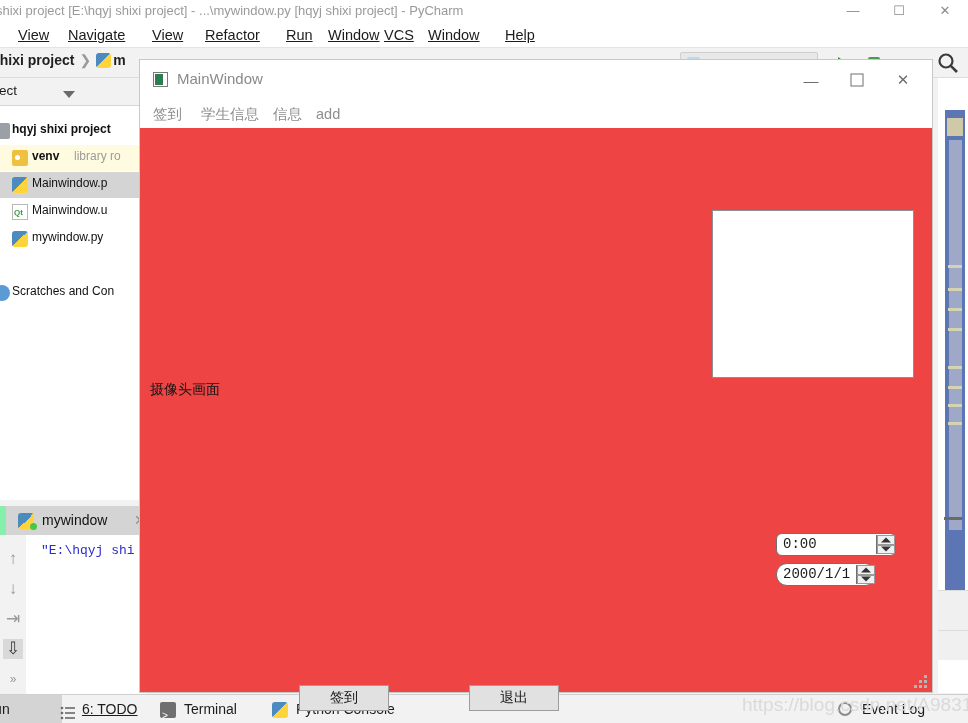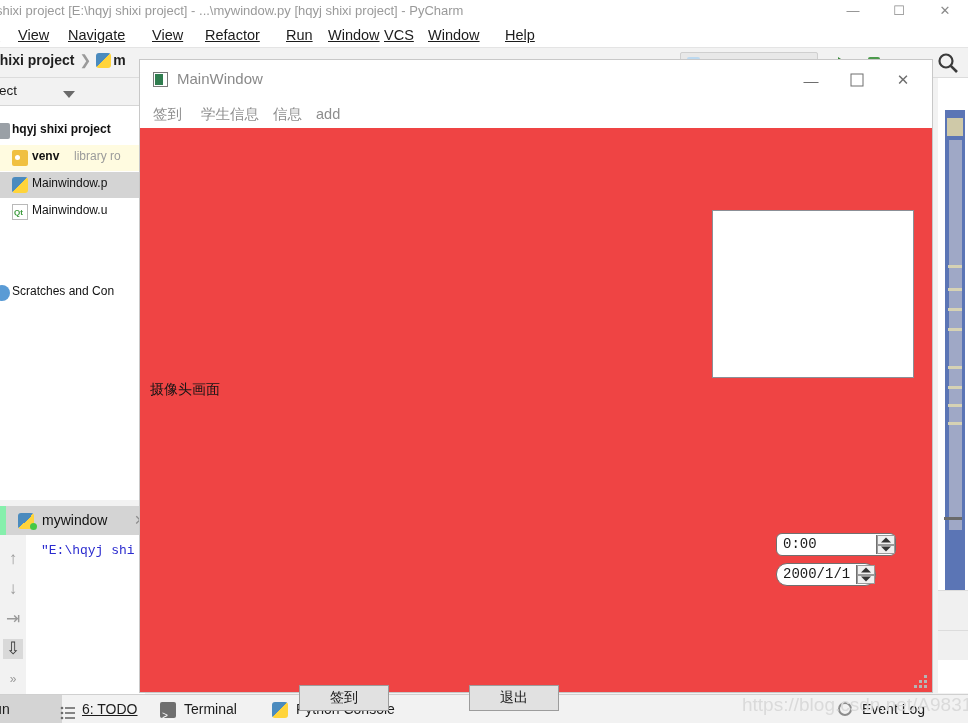--- a/index.html
+++ b/index.html
@@ -285,20 +285,24 @@
       <span class="lbl sub" style="left:74px">library ro</span>
     </div>
     <div class="tree-row row-selected" style="top:66px">
       <span class="tr-icon ic-py" style="left:12px"></span>
       <span class="lbl" style="left:32px">Mainwindow.p</span>
     </div>
     <div class="tree-row" style="top:93px">
       <span class="tr-icon ic-ui" style="left:12px"></span>
       <span class="lbl" style="left:32px">Mainwindow.u</span>
     </div>
+    <div class="tree-row" style="top:120px">
+      <span class="tr-icon ic-py" style="left:12px"></span>
+      <span class="lbl" style="left:32px">mywindow.py</span>
+    </div>
     <div class="tree-row" style="top:174px">
       <span class="tr-icon ic-scratch" style="left:-6px"></span>
       <span class="lbl" style="left:12px">Scratches and Con</span>
     </div>
   </div>
 
   <div class="run-tabbar">
     <div class="run-tab">
       <span class="rt-icon"></span>
       <span class="rt-dot"></span>

